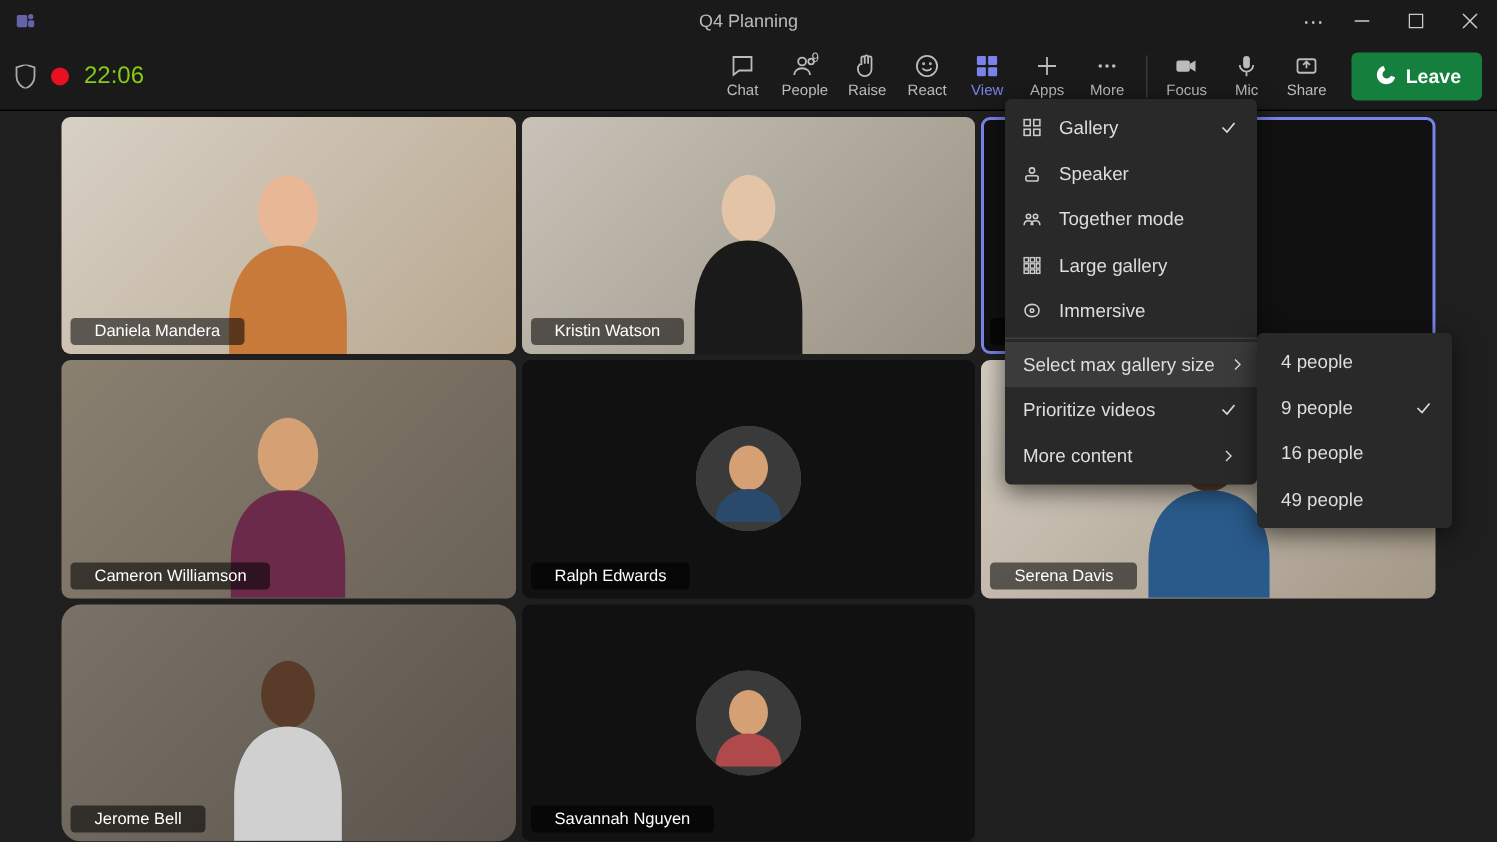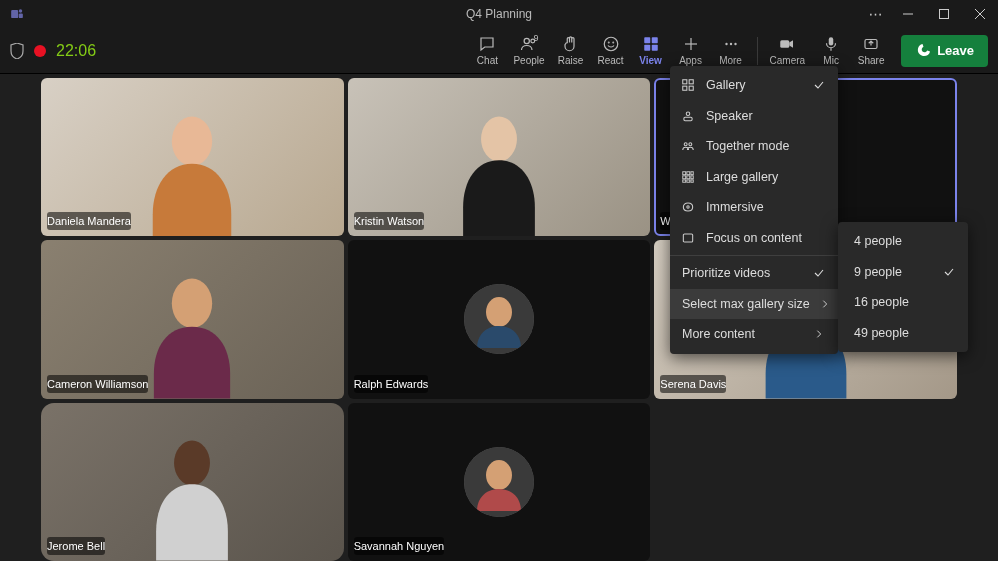--- a/index.html
+++ b/index.html
@@ -45,21 +45,21 @@
   .tb-right { margin-left:auto; display:flex; align-items:center; gap:0; }
   .tbitem {
     display:flex; flex-direction:column; align-items:center; justify-content:center;
     min-width: 40px; height:40px;
     padding: 2px 6px;
     color:#bbb; font-size:10px;
     border-radius:4px;
     gap:2px;
   }
   .tbitem .ic { width:18px; height:18px; display:flex; align-items:center; justify-content:center; }
-  .tbitem.active { color:#7b83eb;font-weight:bold; }
+  .tbitem.active { color:#7b83eb; }
   .tbitem.active .ic svg, .tbitem.active .ic { color:#7b83eb; }
   .sep { width:1px; height:28px; background:#3a3a3a; margin:0 6px; }
   .leave-btn {
     background:#15803d; color:#fff;
     height:32px; padding:0 14px;
     border-radius:4px;
     display:flex; align-items:center; gap:6px;
     font-size:13px; font-weight:600;
     margin-left:10px;
   }
@@ -76,21 +76,21 @@
     position:relative;
     background:#2d2d2d;
     border-radius:6px;
     overflow:hidden;
     display:flex; align-items:center; justify-content:center;
   }
   .tile.selected { outline:2px solid #7b83eb; outline-offset:-2px; }
   .nametag {
     position:absolute; left:6px; bottom:6px;
     background:rgba(0,0,0,0.55);
-    padding:3px 0;
+    padding:3px 16px;
     border-radius:3px;
     font-size:11px;
     color:#fff;
   }
   .avatar {
     width:70px; height:70px; border-radius:50%;
     background:#555;
     display:flex; align-items:center; justify-content:center;
     overflow:hidden;
   }
@@ -259,21 +259,21 @@
       <span>More</span>
     </div>
     <div class="sep"></div>
     <div class="tbitem">
       <span class="ic">
           <svg width="18" height="18" viewBox="0 0 24 24" fill="currentColor">
             <rect x="3" y="7" width="12" height="10" rx="2"></rect>
             <path d="M15 10l5-3v10l-5-3z"></path>
           </svg>
         </span>
-      <span>Camera</span>
+      <span>Focus</span>
     </div>
     <div class="tbitem">
       <span class="ic">
           <svg width="18" height="18" viewBox="0 0 24 24" fill="currentColor">
             <rect x="9" y="3" width="6" height="11" rx="3"></rect>
             <path d="M6 11a6 6 0 0012 0M12 17v4" fill="none" stroke="currentColor" stroke-width="1.6"></path>
           </svg>
         </span>
       <span>Mic</span>
     </div>
@@ -416,47 +416,38 @@
   <div class="menu-item">
     <span class="mi-icon">
         <svg width="14" height="14" viewBox="0 0 24 24" fill="none" stroke="currentColor" stroke-width="1.8">
           <path d="M4 12c0-4 3-7 8-7s8 3 8 7-3 7-8 7-8-3-8-7z"></path>
           <circle cx="12" cy="12" r="2"></circle>
         </svg>
       </span>
     <span class="mi-label">Immersive</span>
     <span class="mi-tail"></span>
   </div>
-  <div class="menu-item">
-    <span class="mi-icon">
-        <svg width="14" height="14" viewBox="0 0 24 24" fill="none" stroke="currentColor" stroke-width="1.8">
-          <rect x="4" y="5" width="16" height="14" rx="2"></rect>
-        </svg>
-      </span>
-    <span class="mi-label">Focus on content</span>
-    <span class="mi-tail"></span>
-  </div>
   <div class="menu-sep"></div>
-  <div class="menu-item">
-    <span class="mi-label" style="padding-left:2px">Prioritize videos</span>
-    <span class="mi-tail">
-        <svg width="12" height="12" viewBox="0 0 24 24" fill="none" stroke="currentColor" stroke-width="2.2">
-          <polyline points="4,12 10,18 20,6"></polyline>
-        </svg>
-      </span>
-  </div>
   <div class="menu-item hover">
     <span class="mi-label" style="padding-left:2px">Select max gallery size</span>
     <span class="mi-tail">
         <svg width="10" height="10" viewBox="0 0 24 24" fill="none" stroke="currentColor" stroke-width="2.2">
           <polyline points="8,4 16,12 8,20"></polyline>
         </svg>
       </span>
   </div>
   <div class="menu-item">
+    <span class="mi-label" style="padding-left:2px">Prioritize videos</span>
+    <span class="mi-tail">
+        <svg width="12" height="12" viewBox="0 0 24 24" fill="none" stroke="currentColor" stroke-width="2.2">
+          <polyline points="4,12 10,18 20,6"></polyline>
+        </svg>
+      </span>
+  </div>
+  <div class="menu-item">
     <span class="mi-label" style="padding-left:2px">More content</span>
     <span class="mi-tail">
         <svg width="10" height="10" viewBox="0 0 24 24" fill="none" stroke="currentColor" stroke-width="2.2">
           <polyline points="8,4 16,12 8,20"></polyline>
         </svg>
       </span>
   </div>
 </div>
 
 <div class="submenu">

